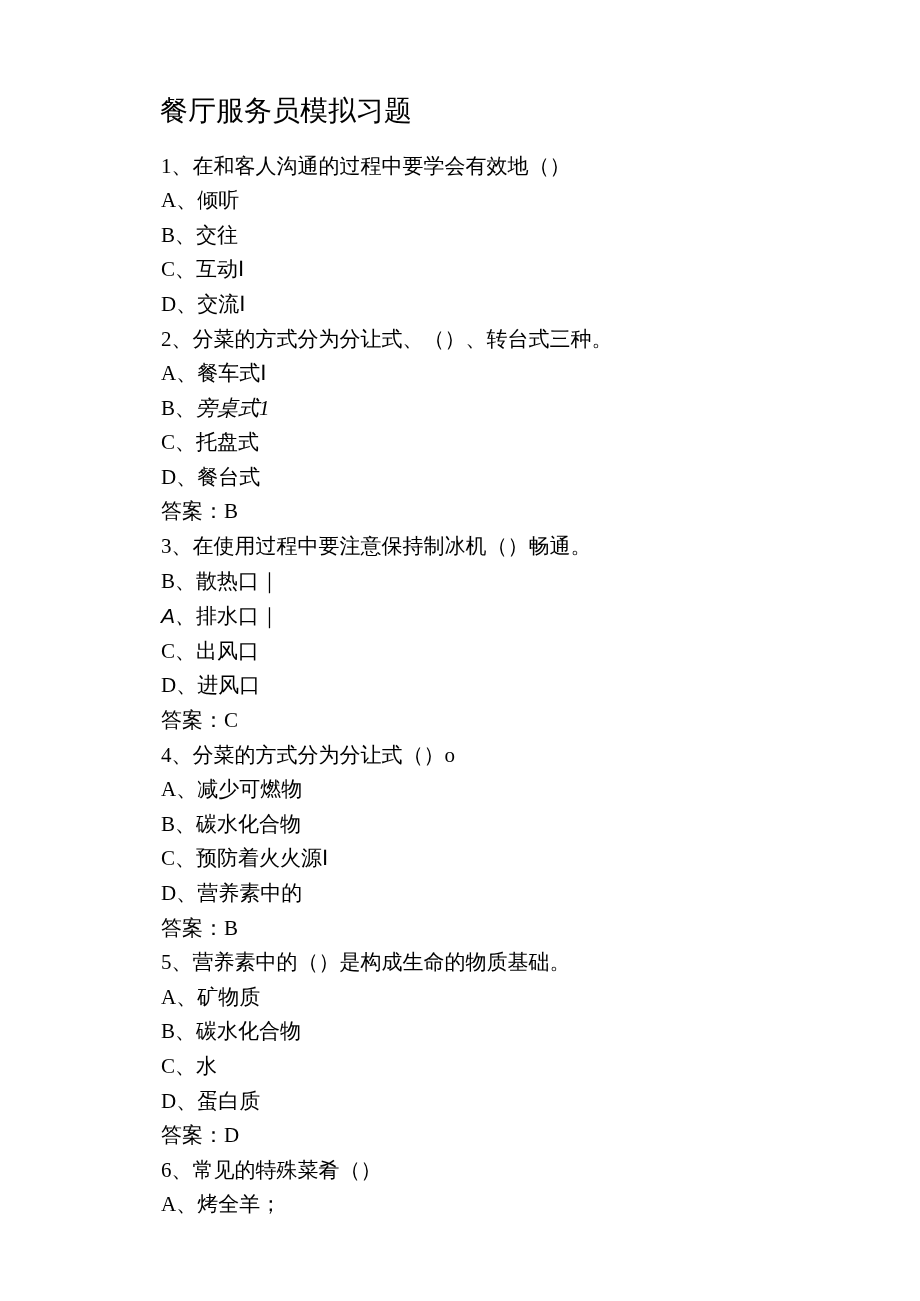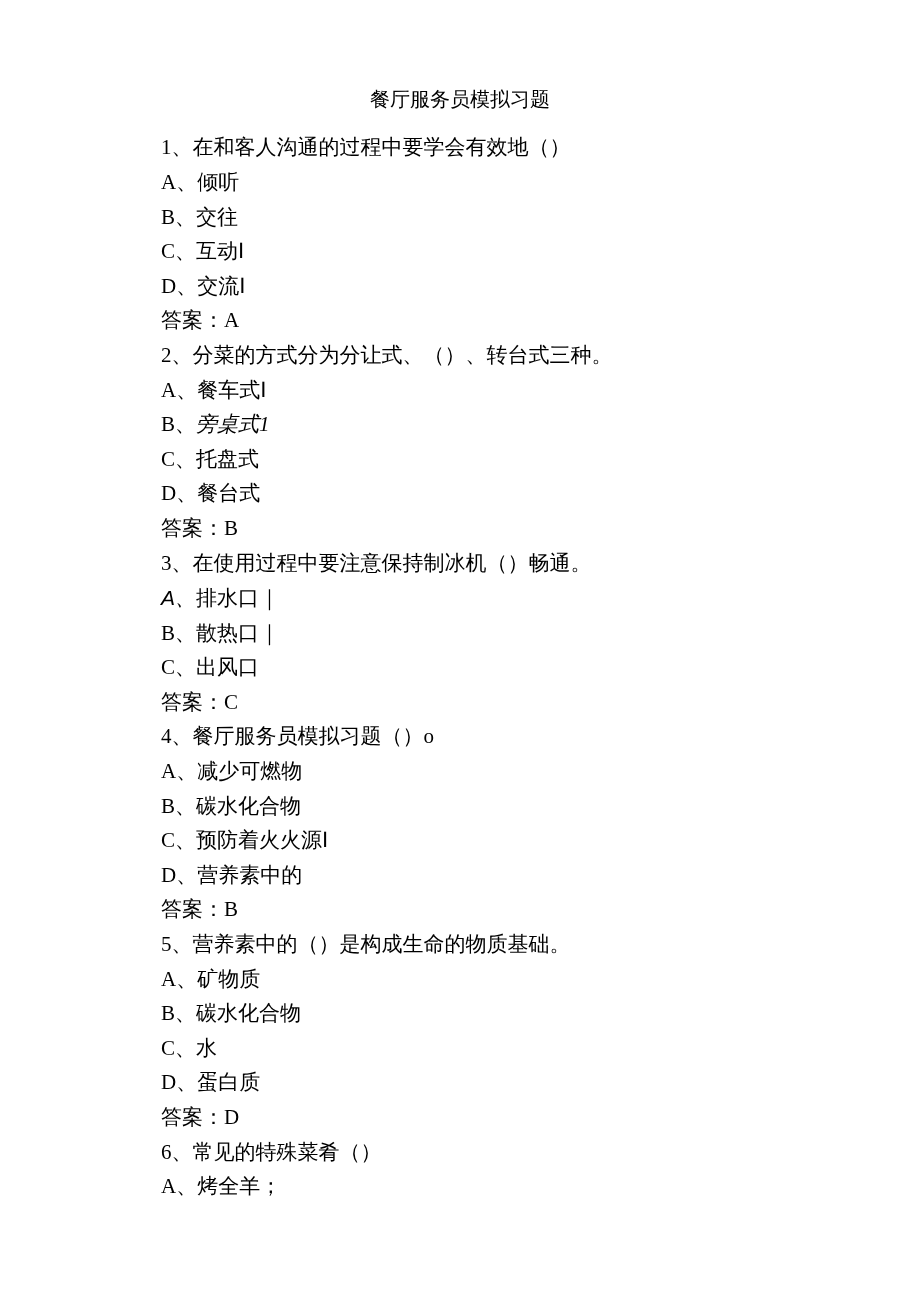--- a/index.html
+++ b/index.html
@@ -10,22 +10,22 @@
       font-size: 21px;
       color: #000000;
       line-height: 1.6;
     }
     .page {
       width: 920px;
       padding: 70px 160px 80px 160px;
       box-sizing: border-box;
     }
     .title {
-      text-align: center;
-      font-size: 20px;
+      text-align: left;
+      font-size: 28px;
       font-weight: normal;
       margin-bottom: 16px;
       font-family: "SimSun", "宋体", serif;
     }
     .line {
       margin: 1px;
       padding: 0;
       white-space: nowrap;
     }
     .italic {
@@ -41,36 +41,36 @@
 <body>
 
 <div class="page">
   <h1 class="title">餐厅服务员模拟习题</h1>
 
   <p class="line"><span>1、</span><span>在和客人沟通的过程中要学会有效地（）</span></p>
   <p class="line"><span>A、</span><span>倾听</span></p>
   <p class="line"><span>B、</span><span>交往</span></p>
   <p class="line"><span>C、</span><span>互动Ⅰ</span></p>
   <p class="line"><span>D、</span><span>交流Ⅰ</span></p>
-  <p class="line"><span>答案：</span><span>A</span></p>
 
   <p class="line"><span>2、</span><span>分菜的方式分为分让式、（）、转台式三种。</span></p>
   <p class="line"><span>A、</span><span>餐车式Ⅰ</span></p>
   <p class="line"><span>B、</span><span class="italic">旁桌式1</span></p>
   <p class="line"><span>C、</span><span>托盘式</span></p>
   <p class="line"><span>D、</span><span>餐台式</span></p>
   <p class="line"><span>答案：</span><span>B</span></p>
 
   <p class="line"><span>3、</span><span>在使用过程中要注意保持制冰机（）畅通。</span></p>
+  <p class="line"><span>B、</span><span>散热口｜</span></p>
   <p class="line"><span class="sans">A、</span><span>排水口｜</span></p>
-  <p class="line"><span>B、</span><span>散热口｜</span></p>
   <p class="line"><span>C、</span><span>出风口</span></p>
+  <p class="line"><span>D、</span><span>进风口</span></p>
   <p class="line"><span>答案：</span><span>C</span></p>
 
-  <p class="line"><span>4、</span><span>餐厅服务员模拟习题（）o</span></p>
+  <p class="line"><span>4、</span><span>分菜的方式分为分让式（）o</span></p>
   <p class="line"><span>A、</span><span>减少可燃物</span></p>
   <p class="line"><span>B、</span><span>碳水化合物</span></p>
   <p class="line"><span>C、</span><span>预防着火火源Ⅰ</span></p>
   <p class="line"><span>D、</span><span>营养素中的</span></p>
   <p class="line"><span>答案：</span><span>B</span></p>
 
   <p class="line"><span>5、</span><span>营养素中的（）是构成生命的物质基础。</span></p>
   <p class="line"><span>A、</span><span>矿物质</span></p>
   <p class="line"><span>B、</span><span>碳水化合物</span></p>
   <p class="line"><span>C、</span><span>水</span></p>

